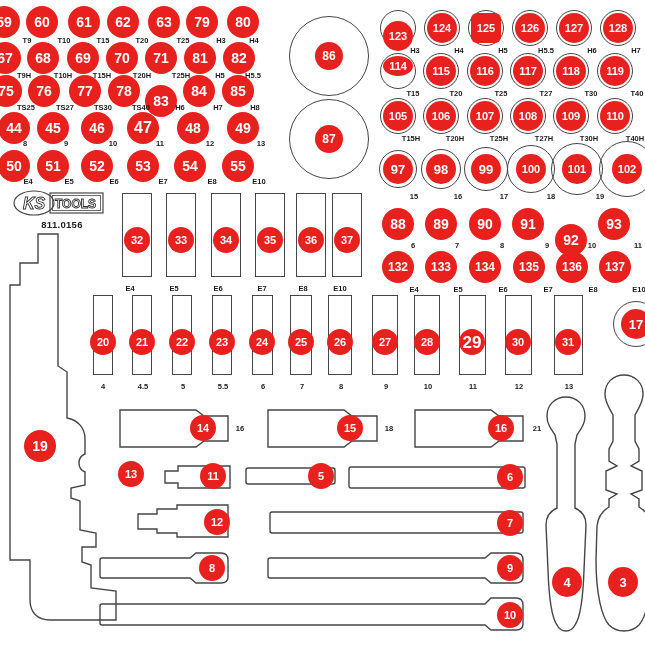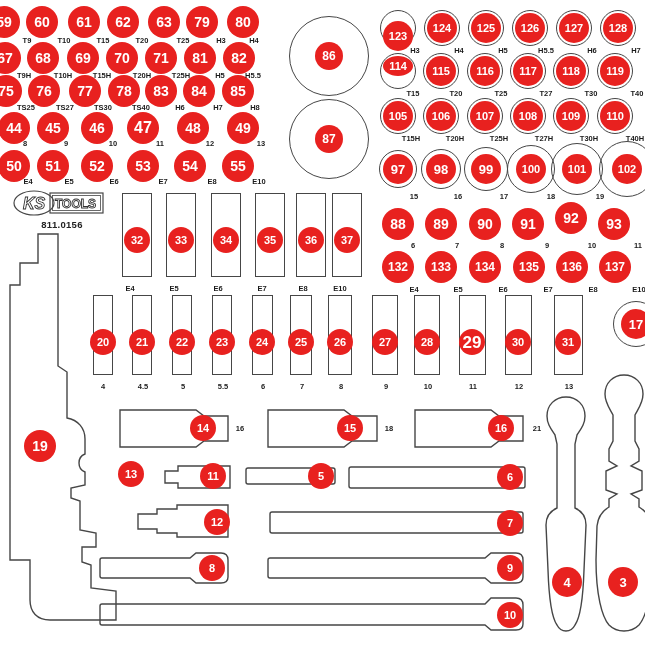--- a/index.html
+++ b/index.html
@@ -97,41 +97,41 @@
     <div class="marker" style="left: 27px; top: 42px; width: 32px; height: 32px; font-size: 14px;">68</div>
     <div class="marker" style="left: 67px; top: 42px; width: 32px; height: 32px; font-size: 14px;">69</div>
     <div class="marker" style="left: 106px; top: 42px; width: 32px; height: 32px; font-size: 14px;">70</div>
     <div class="marker" style="left: 145px; top: 42px; width: 32px; height: 32px; font-size: 14px;">71</div>
     <div class="marker" style="left: 184px; top: 42px; width: 32px; height: 32px; font-size: 14px;">81</div>
     <div class="marker" style="left: 223px; top: 42px; width: 32px; height: 32px; font-size: 14px;">82</div>
     <div class="marker" style="left: -10px; top: 75px; width: 32px; height: 32px; font-size: 14px;">75</div>
     <div class="marker" style="left: 28px; top: 75px; width: 32px; height: 32px; font-size: 14px;">76</div>
     <div class="marker" style="left: 69px; top: 75px; width: 32px; height: 32px; font-size: 14px;">77</div>
     <div class="marker" style="left: 108px; top: 75px; width: 32px; height: 32px; font-size: 14px;">78</div>
-    <div class="marker" style="left: 145px; top: 75px; width: 32px; height: 32px; font-size: 14px;">83</div>
+    <div class="marker" style="left: 145px; top: 85px; width: 32px; height: 32px; font-size: 14px;">83</div>
     <div class="marker" style="left: 183px; top: 75px; width: 32px; height: 32px; font-size: 14px;">84</div>
     <div class="marker" style="left: 222px; top: 75px; width: 32px; height: 32px; font-size: 14px;">85</div>
     <div class="marker" style="left: -2px; top: 112px; width: 32px; height: 32px; font-size: 14px;">44</div>
     <div class="marker" style="left: 37px; top: 112px; width: 32px; height: 32px; font-size: 14px;">45</div>
     <div class="marker" style="left: 81px; top: 112px; width: 32px; height: 32px; font-size: 14px;">46</div>
     <div class="marker" style="left: 127px; top: 112px; width: 32px; height: 32px; font-size: 16px; text-align: right;">47</div>
     <div class="marker" style="left: 177px; top: 112px; width: 32px; height: 32px; font-size: 14px;">48</div>
     <div class="marker" style="left: 227px; top: 112px; width: 32px; height: 32px; font-size: 14px;">49</div>
     <div class="marker" style="left: -2px; top: 150px; width: 32px; height: 32px; font-size: 14px;">50</div>
     <div class="marker" style="left: 37px; top: 150px; width: 32px; height: 32px; font-size: 14px;">51</div>
     <div class="marker" style="left: 81px; top: 150px; width: 32px; height: 32px; font-size: 14px;">52</div>
     <div class="marker" style="left: 127px; top: 150px; width: 32px; height: 32px; font-size: 14px;">53</div>
     <div class="marker" style="left: 174px; top: 150px; width: 32px; height: 32px; font-size: 14px; text-align: right;">54</div>
     <div class="marker" style="left: 222px; top: 150px; width: 32px; height: 32px; font-size: 14px;">55</div>
     <div class="ring" style="left: 380px; top: 10px; width: 36px; height: 36px;"></div>
     <div class="marker" style="left: 383px; top: 13px; width: 30px; height: 30px; font-size: 11px; margin-top: 8px;">123</div>
     <div class="ring" style="left: 424px; top: 10px; width: 36px; height: 36px;"></div>
     <div class="marker" style="left: 427px; top: 13px; width: 30px; height: 30px; font-size: 11px;">124</div>
     <div class="ring" style="left: 468px; top: 10px; width: 36px; height: 36px;"></div>
-    <div class="marker" style="left: 471px; top: 13px; width: 30px; height: 30px; font-size: 11px;">125</div>
+    <div class="marker" style="left: 471px; top: 13px; width: 30px; height: 30px; font-size: 11px; border-radius: 6px;">125</div>
     <div class="ring" style="left: 512px; top: 10px; width: 36px; height: 36px;"></div>
     <div class="marker" style="left: 515px; top: 13px; width: 30px; height: 30px; font-size: 11px;">126</div>
     <div class="ring" style="left: 556px; top: 10px; width: 36px; height: 36px;"></div>
     <div class="marker" style="left: 559px; top: 13px; width: 30px; height: 30px; font-size: 11px;">127</div>
     <div class="ring" style="left: 600px; top: 10px; width: 36px; height: 36px;"></div>
     <div class="marker" style="left: 603px; top: 13px; width: 30px; height: 30px; font-size: 11px;">128</div>
     <div class="ring" style="left: 380px; top: 53px; width: 36px; height: 36px;"></div>
     <div class="marker" style="left: 383px; top: 56px; width: 30px; height: 20px; font-size: 11px;">114</div>
     <div class="ring" style="left: 423px; top: 53px; width: 36px; height: 36px;"></div>
     <div class="marker" style="left: 426px; top: 56px; width: 30px; height: 30px; font-size: 11px;">115</div>
@@ -164,21 +164,21 @@
     <div class="ring" style="left: 507px; top: 145px; width: 48px; height: 48px;"></div>
     <div class="marker" style="left: 516px; top: 154px; width: 30px; height: 30px; font-size: 11px;">100</div>
     <div class="ring" style="left: 551px; top: 143px; width: 52px; height: 52px;"></div>
     <div class="marker" style="left: 562px; top: 154px; width: 30px; height: 30px; font-size: 11px;">101</div>
     <div class="ring" style="left: 599px; top: 141px; width: 56px; height: 56px;"></div>
     <div class="marker" style="left: 612px; top: 154px; width: 30px; height: 30px; font-size: 11px;">102</div>
     <div class="marker" style="left: 382px; top: 208px; width: 32px; height: 32px; font-size: 14px;">88</div>
     <div class="marker" style="left: 425px; top: 208px; width: 32px; height: 32px; font-size: 14px;">89</div>
     <div class="marker" style="left: 469px; top: 208px; width: 32px; height: 32px; font-size: 14px;">90</div>
     <div class="marker" style="left: 512px; top: 208px; width: 32px; height: 32px; font-size: 14px;">91</div>
-    <div class="marker" style="left: 555px; top: 202px; width: 32px; height: 32px; font-size: 14px;">92</div>
+    <div class="marker" style="left: 555px; top: 224px; width: 32px; height: 32px; font-size: 14px;">92</div>
     <div class="marker" style="left: 598px; top: 208px; width: 32px; height: 32px; font-size: 14px;">93</div>
     <div class="marker" style="left: 382px; top: 251px; width: 32px; height: 32px; font-size: 12px;">132</div>
     <div class="marker" style="left: 425px; top: 251px; width: 32px; height: 32px; font-size: 12px;">133</div>
     <div class="marker" style="left: 469px; top: 251px; width: 32px; height: 32px; font-size: 12px;">134</div>
     <div class="marker" style="left: 513px; top: 251px; width: 32px; height: 32px; font-size: 12px;">135</div>
     <div class="marker" style="left: 556px; top: 251px; width: 32px; height: 32px; font-size: 12px;">136</div>
     <div class="marker" style="left: 599px; top: 251px; width: 32px; height: 32px; font-size: 12px;">137</div>
     <div class="ring" style="left: 289px; top: 16px; width: 80px; height: 80px;"></div>
     <div class="marker" style="left: 315px; top: 42px; width: 28px; height: 28px; font-size: 12px;">86</div>
     <div class="ring" style="left: 289px; top: 99px; width: 80px; height: 80px;"></div>

